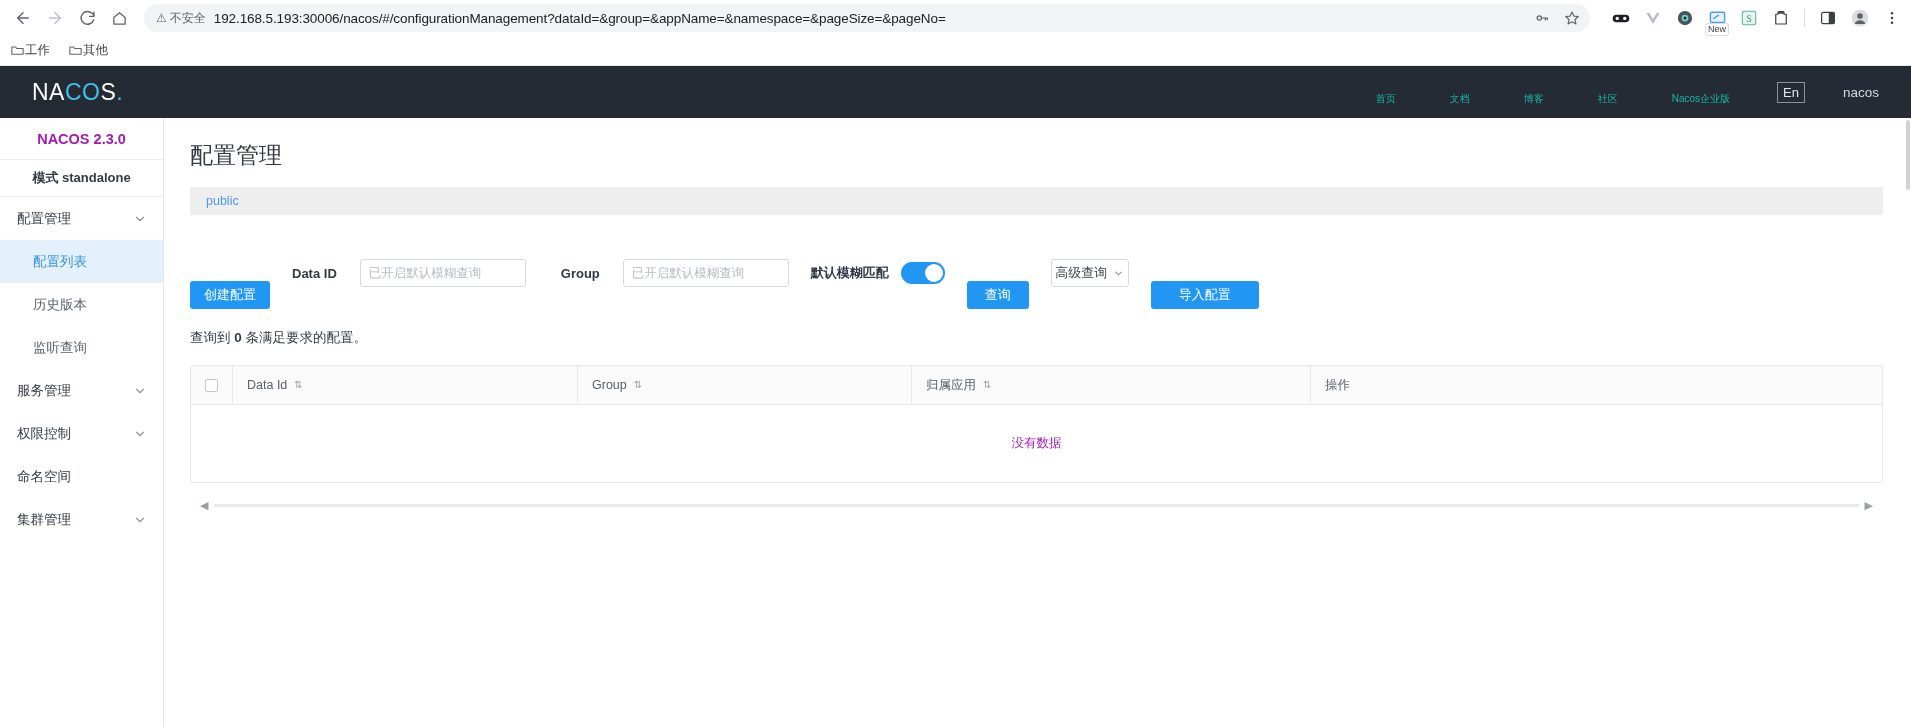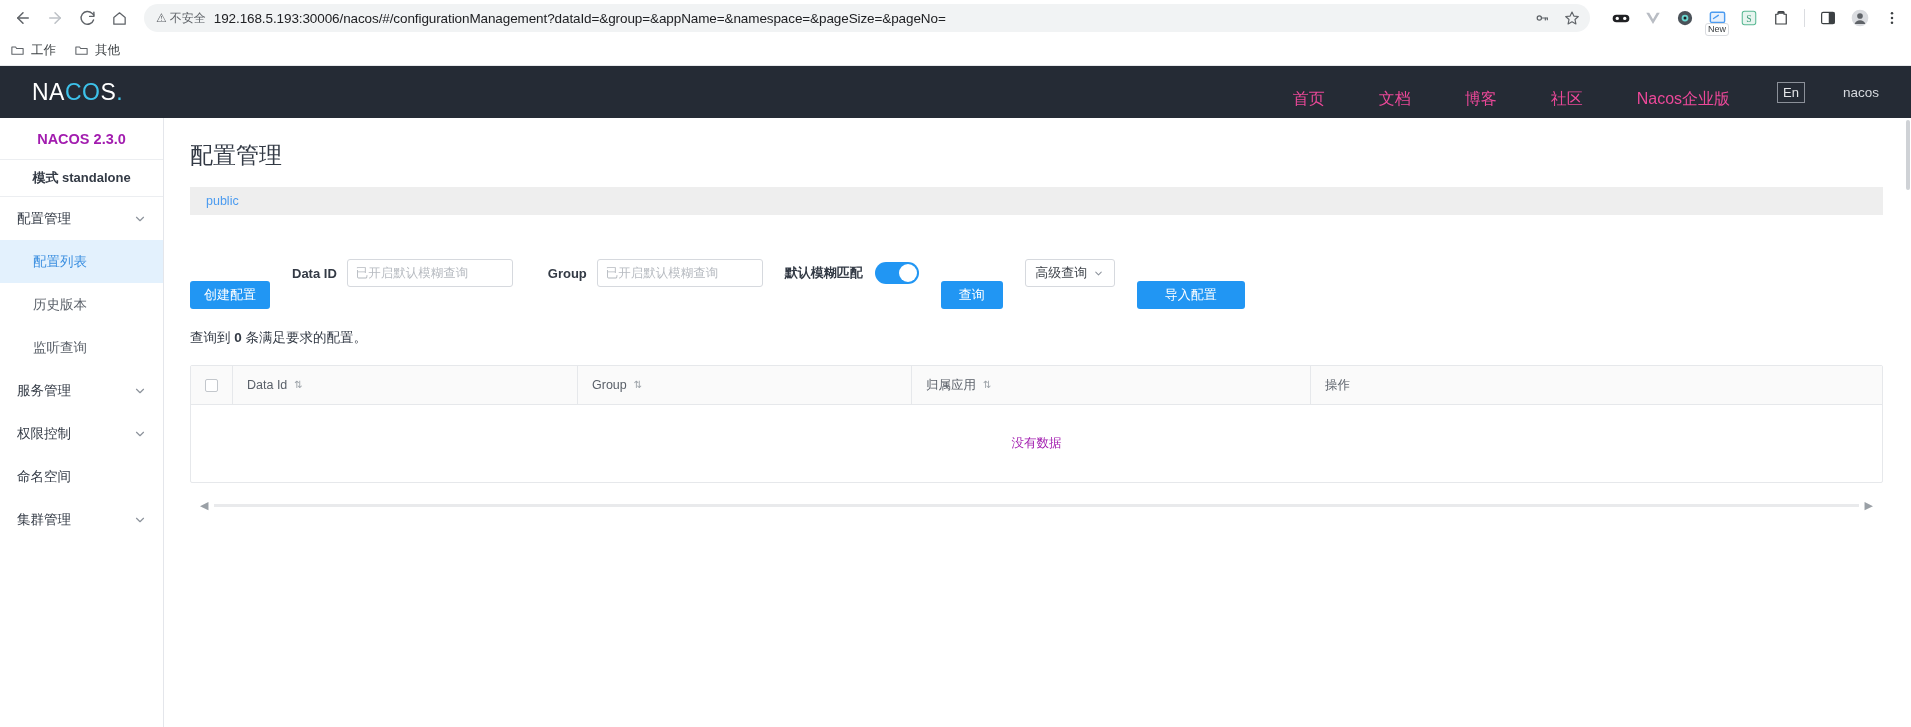--- a/index.html
+++ b/index.html
@@ -52,34 +52,34 @@
     position: absolute; bottom: -7px; left: 50%; transform: translateX(-50%);
     background: #ffffff; border: 1px solid #dadce0; border-radius: 3px;
     font-size: 9px; padding: 0 2px; color: #3c4043; line-height: 11px;
   }
   .chrome-divider { width: 1px; height: 18px; background: #dadce0; margin: 0 2px; }
 
   .bookmarks-bar {
     height: 30px; display: flex; align-items: center; padding: 0 10px; gap: 18px;
     background: #ffffff; border-bottom: 1px solid #e8eaed;
   }
-  .bookmark { display: flex; align-items: center; gap: 6px; font-size: 12.5px; color: #3c4043; }
+  .bookmark { display: flex; align-items: center; font-size: 12.5px; color: #3c4043; }
   .bookmark .folder-ic { color: #5f6368; display: flex; }
 
   
   .nacos-header {
     height: 52px; background: #252b35; display: flex; align-items: center;
     padding: 0 28px 0 32px; justify-content: space-between;
   }
   .logo { display: flex; align-items: flex-end; font-size: 23px; font-weight: 400;
           letter-spacing: 0.5px; color: #ffffff; }
   .logo .cyan { color: #3dc2ea; }
   .header-nav { display: flex; align-items: center; gap: 0; }
   .header-nav a {
-    color: #ec4899; font-size: 16px; text-decoration: none;
+    color: #14b8a6; font-size: 10px; text-decoration: none;
     padding: 0 27px; white-space: nowrap; margin-top: 14px;
   }
   .lang-box {
     border: 1px solid #8b9099; color: #e3e5e8; font-size: 13px;
     padding: 1px 5px; margin: 0 12px 0 20px; line-height: 17px;
   }
   .user-name { color: #d6d9de; font-size: 13.5px; padding-left: 26px; padding-right: 4px; }
 
   
   .app-body { display: flex; height: 675px; background: #ffffff; }
@@ -133,34 +133,34 @@
     height: 28px; display: inline-flex; align-items: center; justify-content: center;
     padding: 0 14px; white-space: nowrap;
   }
   .btn-primary { background: #2196f3; color: #ffffff; margin-top: 44px; }
   .btn-outline { background: #ffffff; color: #41464d; border: 1px solid #d6d9de; }
   .fld-label { font-size: 13px; font-weight: 700; color: #333a45; margin: 0 10px 0 22px; }
   .fld-label.g { margin-left: 35px; }
   .txt-input {
     width: 166px; height: 28px; border: 1px solid #d6d9de; border-radius: 3px;
     background: #ffffff; font-size: 12.5px; color: #333a45; padding: 0 8px;
-    outline: none; font-family: "Liberation Sans", sans-serif;
+    outline: none; font-family: "Liberation Sans", sans-serif; margin-left: 13px;
   }
   .txt-input::placeholder { color: #b7bbc1; }
   .switch-label { font-size: 13px; font-weight: 700; color: #333a45; margin: 0 12px 0 22px; }
   .switch {
     width: 44px; height: 22px; border-radius: 11px; background: #2196f3;
     position: relative; cursor: pointer; flex: 0 0 auto;
   }
   .switch .knob {
     position: absolute; right: 2px; top: 2px; width: 18px; height: 18px;
     border-radius: 50%; background: #ffffff;
   }
   .btn-query { margin-left: 22px; width: 62px; }
-  .btn-adv { margin-left: 22px; width: 90px; gap: 6px; }
+  .btn-adv { margin-left: 22px; width: 78px; gap: 6px; }
   .btn-import { margin-left: 22px; width: 108px; }
 
   .result-line { font-size: 13.5px; color: #333a45; margin-bottom: 18px; }
   .result-line b { font-weight: 700; }
 
   .tbl { border: 1px solid #e6e8eb; border-radius: 2px; background: #ffffff; }
   .tbl-head { display: flex; background: #fafafa; border-bottom: 1px solid #e6e8eb; height: 39px; }
   .th {
     display: flex; align-items: center; font-size: 12.5px; color: #5a6069;
     padding: 0 14px; border-right: 1px solid #e6e8eb; gap: 7px;

